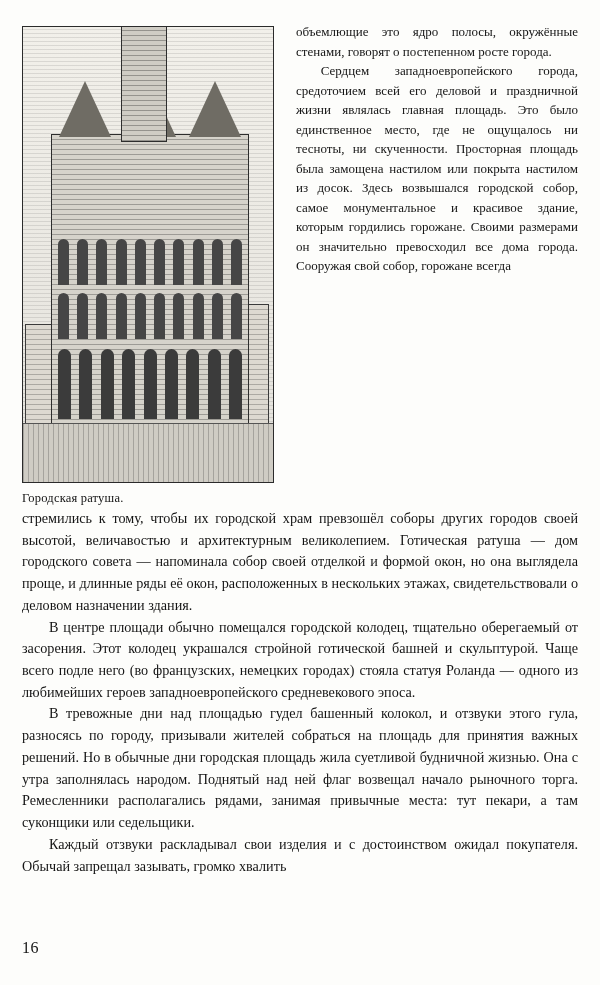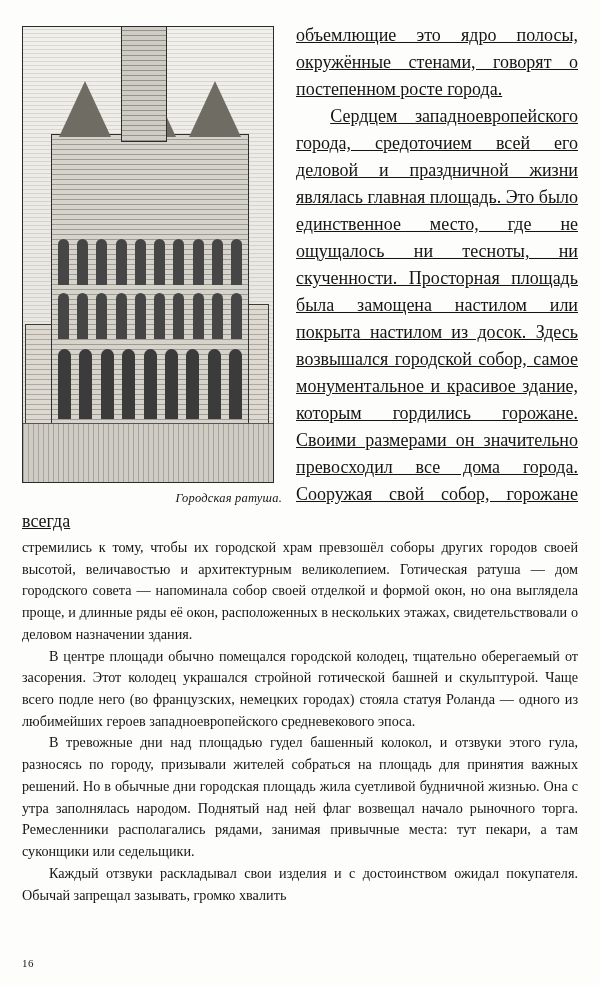--- a/index.html
+++ b/index.html
@@ -36,25 +36,24 @@
   }
   .figure-frame {
     width: 250px;
     height: 455px;
     border: 1px solid #2b2b2b;
     background: #eceae4;
     position: relative;
     overflow: hidden;
   }
   .fig-caption {
-    text-align: right;
+    text-align: left;
     font-size: 12.5px;
     margin-top: 8px;
     letter-spacing: .2px;
-    font-style: italic;
   }
   
   .sky {
     position: absolute; left:0; top:0; right:0; height: 100%;
     background:
       repeating-linear-gradient(0deg, rgba(90,90,90,.16) 0px, rgba(90,90,90,.16) 1px, rgba(255,255,255,0) 1px, rgba(255,255,255,0) 4px),
       linear-gradient(#f2f0ea, #e4e2dc);
   }
   .ground {
     position: absolute; left:0; right:0; bottom:0; height: 58px;
@@ -135,44 +134,43 @@
   }
   .sidebldg.left { left: 2px; right: auto; width: 28px; height: 100px; }
   .treemass {
     position: absolute;
     left: 2px; bottom: 46px;
     width: 42px; height: 56px;
     background: radial-gradient(circle at 50% 60%, #4a4a4a 0 38%, #6f6f6f 40% 70%, rgba(255,255,255,0) 72%);
   }
   
   .col-right {
-    font-size: 18px;
+    font-size: 13px;
     line-height: 1.5;
     text-align: justify;
     hyphens: auto;
-    text-decoration: underline;
   }
   p {
     margin: 0;
     text-indent: 1.9em;
     text-align: justify;
   }
   p.cont { text-indent: 0; }
   .body-text {
     clear: both;
     font-size: 14.2px;
     line-height: 1.53;
     margin-top: 2px;
   }
   .body-text p { margin-bottom: 0; }
   .pagenum {
     position: absolute;
     left: 22px;
-    bottom: 16px;
-    font-size: 11px;
+    bottom: 28px;
+    font-size: 16px;
     letter-spacing: .5px;
   }
 </style>
 </head>
 <body>
 
 <div class="page">
   <div class="content">
 
     <figure class="figure">

